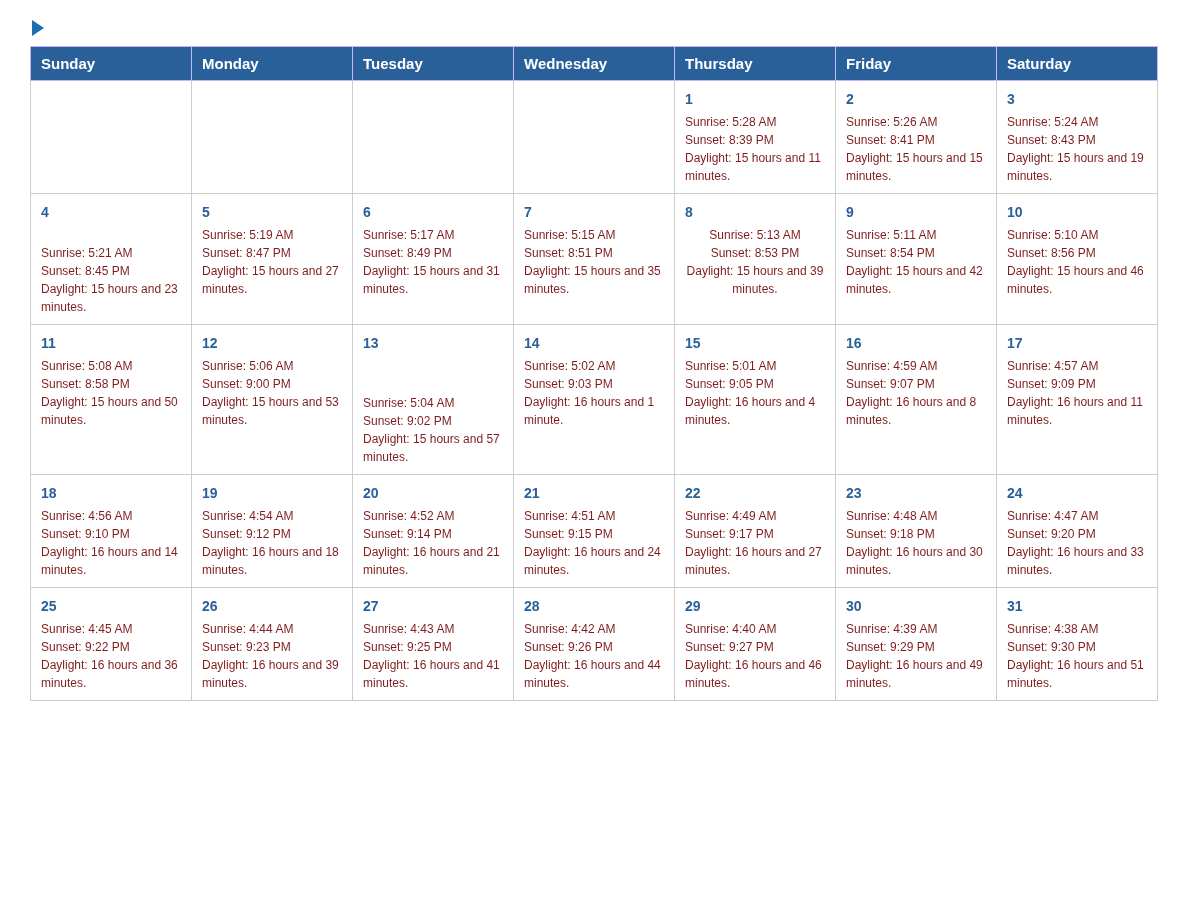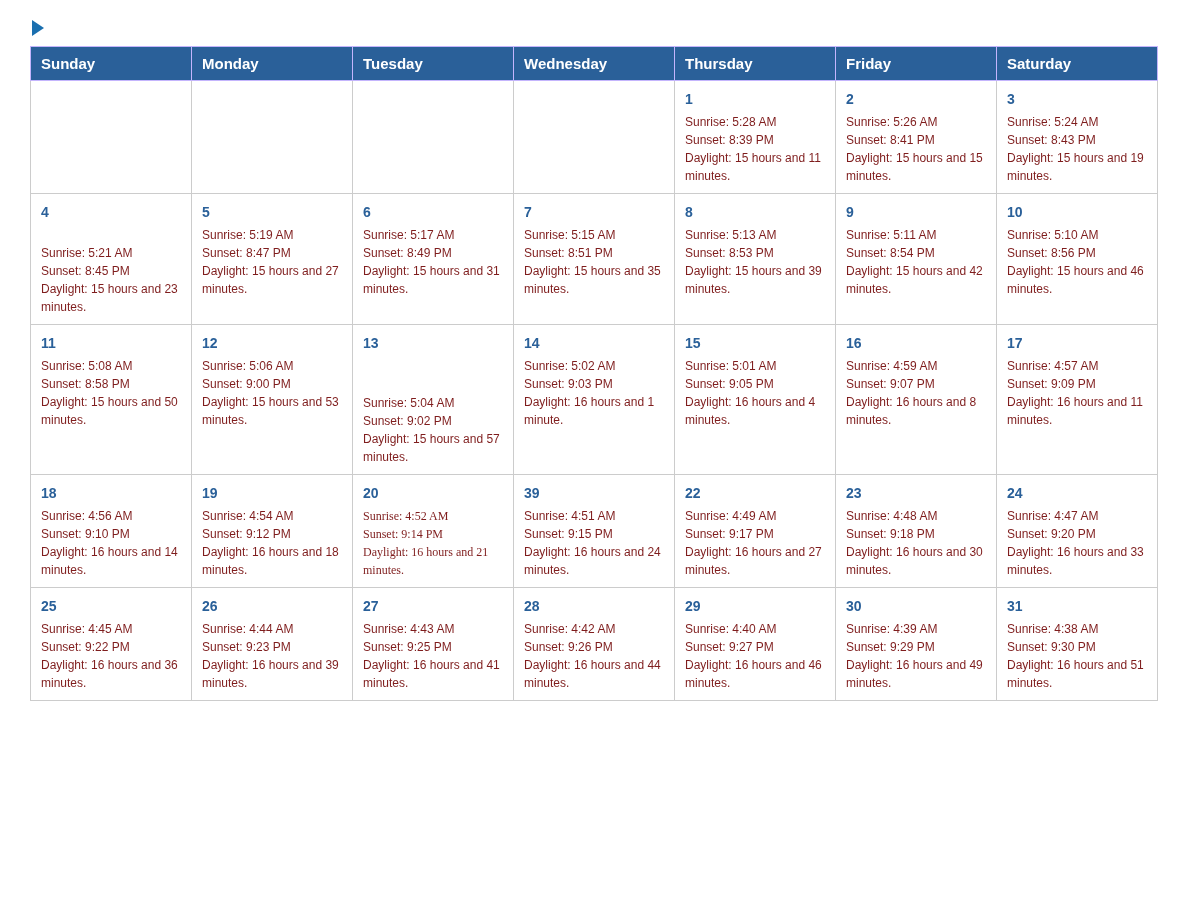--- a/index.html
+++ b/index.html
@@ -180,21 +180,21 @@
 Daylight: 15 hours and 31 minutes.</div>
         </td>
         <td>
           <span class="day-number">7</span>
           <div class="day-info" style="white-space: pre-line;">Sunrise: 5:15 AM
 Sunset: 8:51 PM
 Daylight: 15 hours and 35 minutes.</div>
         </td>
         <td>
           <span class="day-number">8</span>
-          <div class="day-info" style="white-space: pre-line;">Sunrise: 5:13 AM
+          <div class="day-info" style="white-space: pre-line; text-align: center;">Sunrise: 5:13 AM
 Sunset: 8:53 PM
 Daylight: 15 hours and 39 minutes.</div>
         </td>
         <td>
           <span class="day-number">9</span>
           <div class="day-info" style="white-space: pre-line;">Sunrise: 5:11 AM
 Sunset: 8:54 PM
 Daylight: 15 hours and 42 minutes.</div>
         </td>
         <td>
@@ -256,26 +256,26 @@
 Daylight: 16 hours and 14 minutes.</div>
         </td>
         <td>
           <span class="day-number">19</span>
           <div class="day-info" style="white-space: pre-line;">Sunrise: 4:54 AM
 Sunset: 9:12 PM
 Daylight: 16 hours and 18 minutes.</div>
         </td>
         <td>
           <span class="day-number">20</span>
-          <div class="day-info" style="white-space: pre-line; font-family: Liberation Serif, serif;">Sunrise: 4:52 AM
+          <div class="day-info" style="white-space: pre-line;">Sunrise: 4:52 AM
 Sunset: 9:14 PM
 Daylight: 16 hours and 21 minutes.</div>
         </td>
         <td>
-          <span class="day-number">39</span>
+          <span class="day-number">21</span>
           <div class="day-info" style="white-space: pre-line;">Sunrise: 4:51 AM
 Sunset: 9:15 PM
 Daylight: 16 hours and 24 minutes.</div>
         </td>
         <td>
           <span class="day-number">22</span>
           <div class="day-info" style="white-space: pre-line;">Sunrise: 4:49 AM
 Sunset: 9:17 PM
 Daylight: 16 hours and 27 minutes.</div>
         </td>

